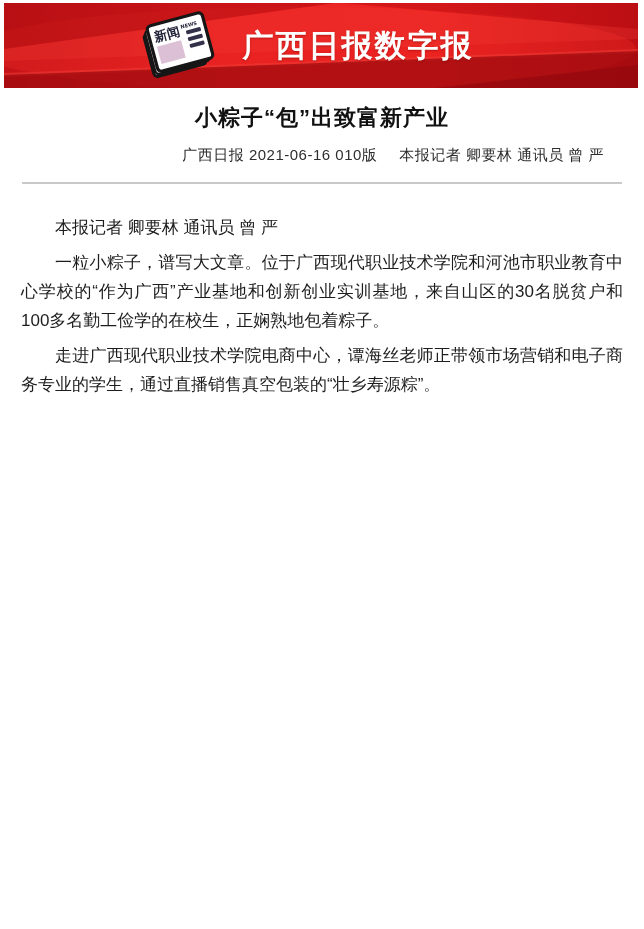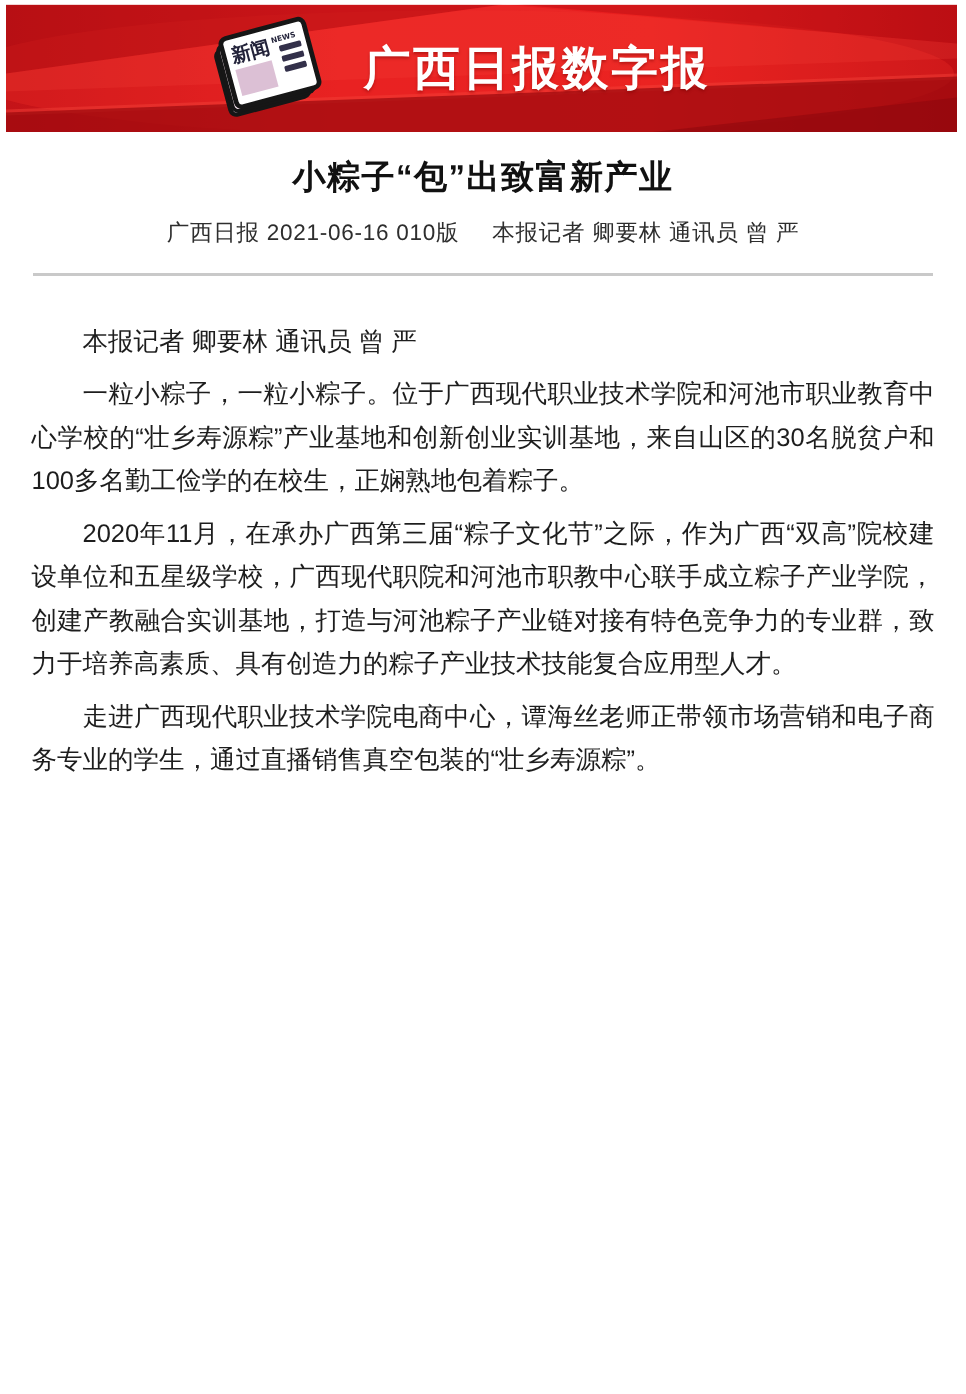--- a/index.html
+++ b/index.html
@@ -28,21 +28,21 @@
     white-space:nowrap;
     margin-left:16px;
   }
   
   .article-head{text-align:center;padding:0 40px;}
   .article-title{
     margin:15px 0 0 0;font-size:22px;font-weight:bold;color:#111111;
     letter-spacing:1px;
   }
   .article-meta{
-    margin-top:13px;font-size:15px;color:#2e2e2e;letter-spacing:.5px;
+    margin-top:13px;font-size:15px;color:#2e2e2e;letter-spacing:.5px;text-align:right;
   }
   .article-meta .meta-source{margin-right:22px;}
   .divider{
     height:2px;background:#c9c9c9;border:0;
     margin:17px 22px 0 22px;
   }
   
   .article-body{
     padding:29px 21px 0 21px;
     font-size:17px;line-height:29px;color:#1d1d1d;
@@ -98,16 +98,15 @@
   <h1 class="article-title">小粽子“包”出致富新产业</h1>
   <div class="article-meta">
     <span class="meta-source">广西日报 2021-06-16 010版</span><span>本报记者 卿要林 通讯员 曾 严</span>
   </div>
 </section>
 
 <hr class="divider">
 
 <article class="article-body">
   <p>本报记者 卿要林 通讯员 曾 严</p>
-  <p>一粒小粽子，一粒小粽子。位于广西现代职业技术学院和河池市职业教育中心学校的“壮乡寿源粽”产业基地和创新创业实训基地，来自山区的30名脱贫户和100多名勤工俭学的在校生，正娴熟地包着粽子。</p>
-  <p>2020年11月，在承办广西第三届“粽子文化节”之际，作为广西“双高”院校建设单位和五星级学校，广西现代职院和河池市职教中心联手成立粽子产业学院，创建产教融合实训基地，打造与河池粽子产业链对接有特色竞争力的专业群，致力于培养高素质、具有创造力的粽子产业技术技能复合应用型人才。</p>
+  <p>一粒小粽子，谱写大文章。位于广西现代职业技术学院和河池市职业教育中心学校的“作为广西”产业基地和创新创业实训基地，来自山区的30名脱贫户和100多名勤工俭学的在校生，正娴熟地包着粽子。</p>
   <p>走进广西现代职业技术学院电商中心，谭海丝老师正带领市场营销和电子商务专业的学生，通过直播销售真空包装的“壮乡寿源粽”。</p>
 </article>
 
 </body></html>

